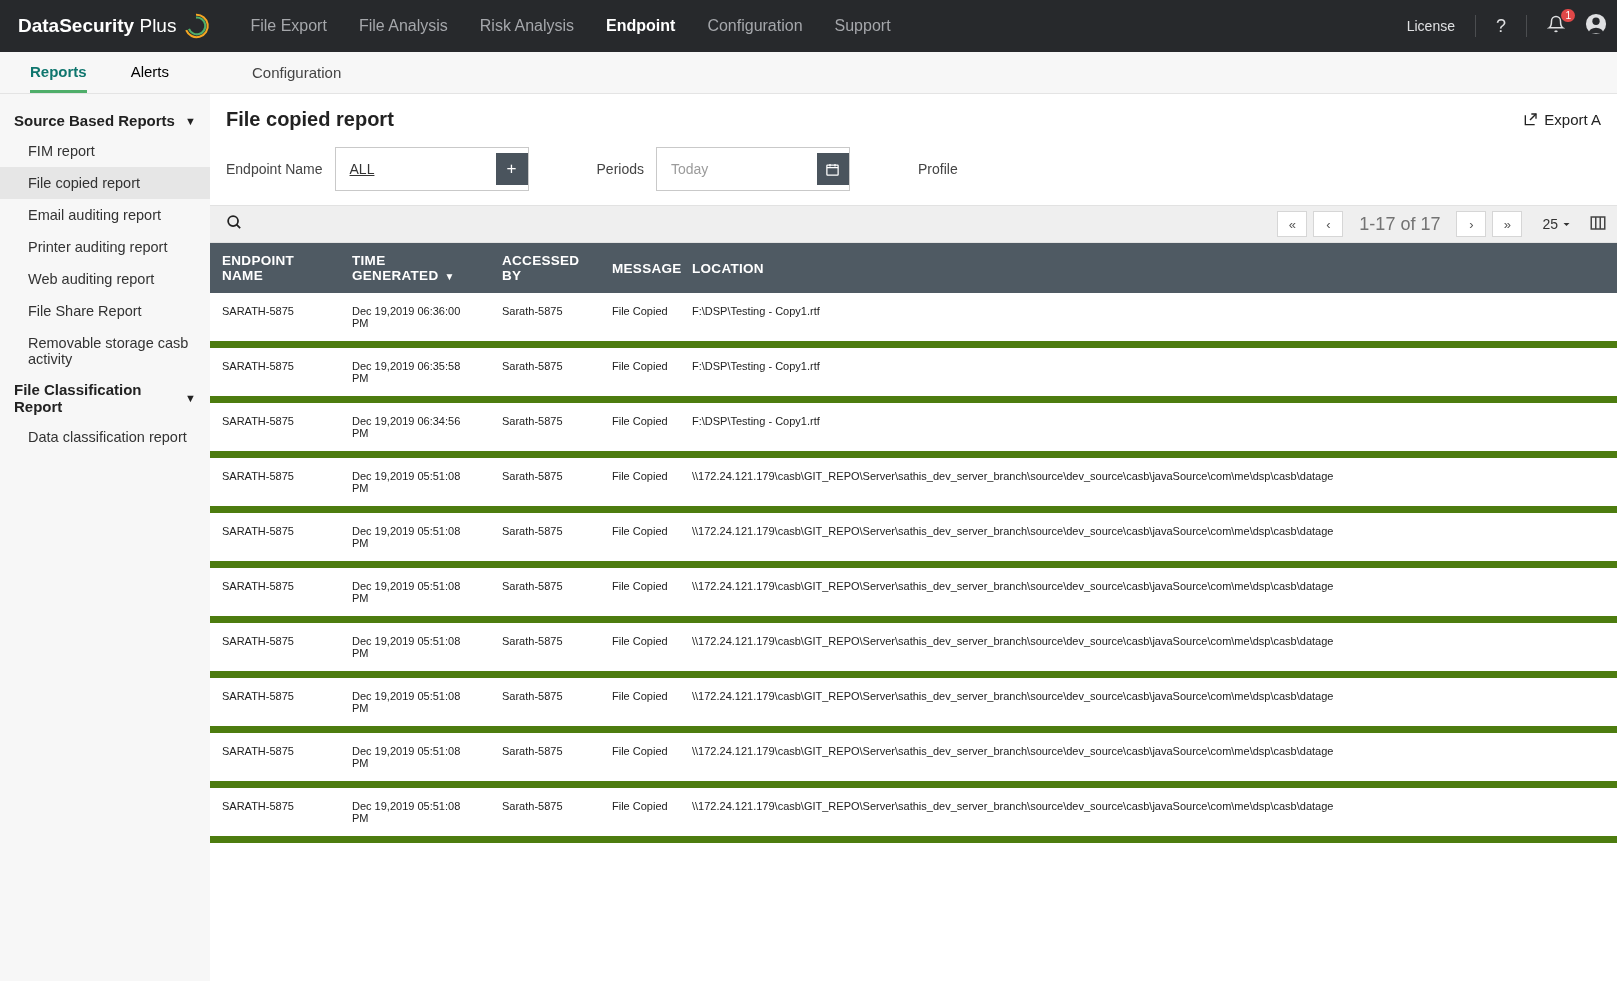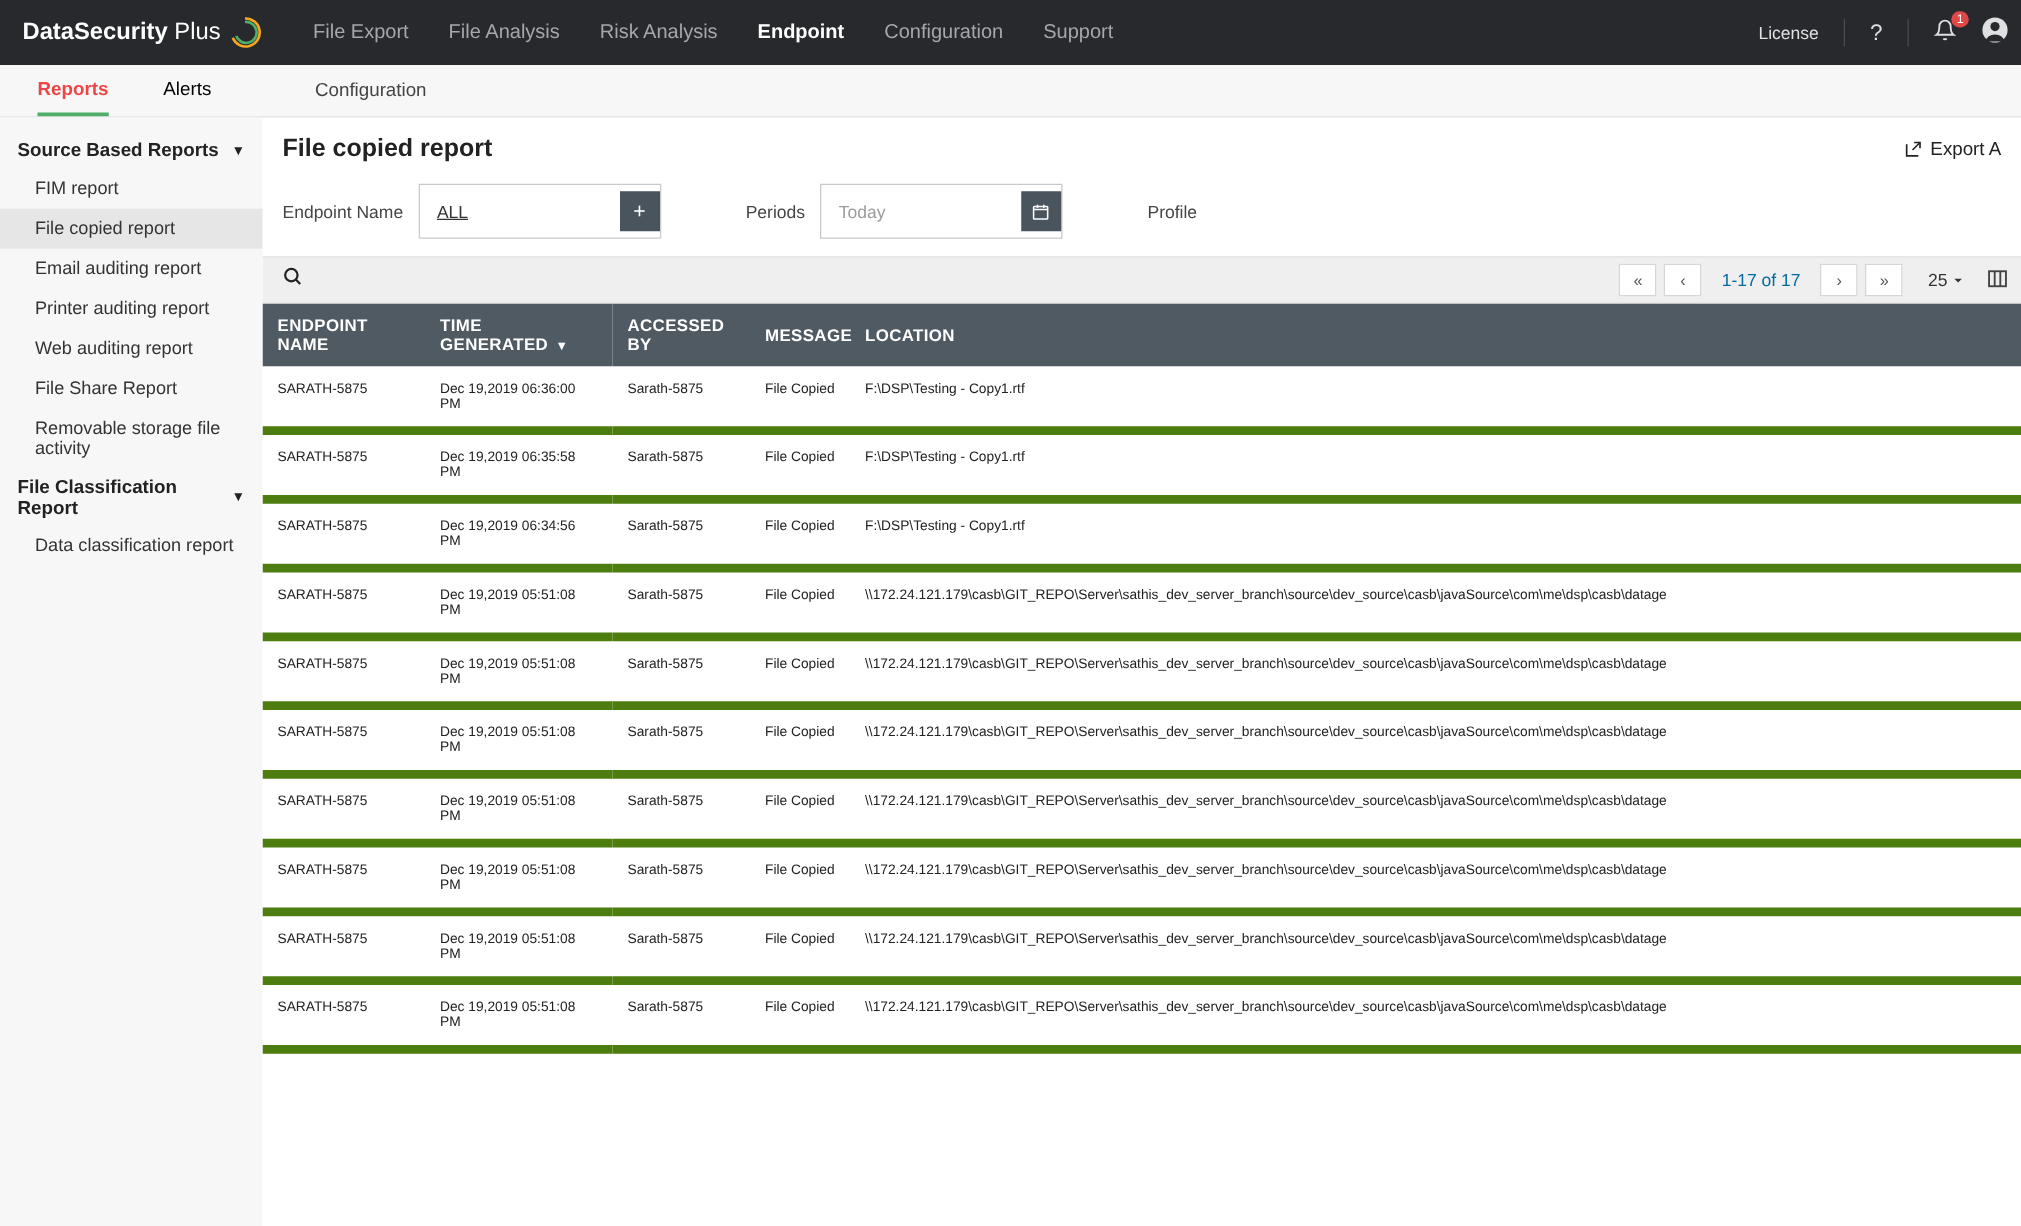--- a/index.html
+++ b/index.html
@@ -12,21 +12,21 @@
 .main-nav{display:flex;gap:32px;flex:1}
 .main-nav-item{color:#a5a7ab;font-size:16px;cursor:pointer;padding:14px 0}
 .main-nav-item.active{color:#fff;font-weight:600}
 .top-right{display:flex;align-items:center;gap:20px;margin-left:auto;padding-right:10px;color:#dfe0e2}
 .divider{width:1px;height:22px;background:#4b4d50}
 .help-icon,.bell-icon,.user-icon{cursor:pointer;font-size:18px;color:#dfe0e2;position:relative}
 .badge{position:absolute;top:-6px;right:-10px;background:#e04848;color:#fff;font-size:10px;border-radius:8px;padding:0 4px;line-height:13px;min-width:13px;text-align:center}
 .sub-bar{height:42px;background:#f7f7f7;border-bottom:1px solid #e4e4e4;display:flex;align-items:stretch;padding-left:30px}
 .sub-bar-left{display:flex;gap:44px;width:190px}
 .sub-tab{display:flex;align-items:center;font-size:15px;color:#000000;cursor:pointer;border-bottom:3px solid transparent;font-weight:600}
-.sub-tab.active{color:#ef4444;border-bottom-color:#4fae6a}
+.sub-tab.active{color:#0f766e;border-bottom-color:#4fae6a}
 .sub-tab:not(.active){font-weight:400}
 .sub-bar-right{display:flex;align-items:center;padding-left:32px;font-size:15px;color:#444}
 .body-row{display:flex}
 .sidebar{width:210px;background:#f7f7f7;min-height:900px;padding-top:12px}
 .side-group{padding:6px 14px;font-weight:700;font-size:15px;color:#222;display:flex;align-items:center;justify-content:space-between;cursor:pointer}
 .side-item{padding:8px 14px 8px 28px;font-size:14.5px;color:#333;cursor:pointer}
 .side-item.active{background:#e6e6e6;font-weight:400}
 .chev{font-size:11px}
 .main{flex:1;padding:0;overflow:hidden}
 .page-header{display:flex;align-items:center;justify-content:space-between;padding:14px 16px 10px 16px}
@@ -39,21 +39,21 @@
 .fsel .val{padding:0 14px;min-width:160px;font-size:14px;color:#333}
 .fsel .val.u{text-decoration:underline}
 .fsel .val.ph{color:#9b9b9b}
 .fsel .btn{width:32px;height:32px;background:#4a545d;color:#fff;display:flex;align-items:center;justify-content:center;font-size:17px;cursor:pointer}
 .fsel .dd{width:32px;height:30px;display:flex;align-items:center;justify-content:center;cursor:pointer;background:#f2f2f2;border-left:1px solid #ddd}
 .fsel.wide .val{min-width:180px}
 .toolbar{background:#efefef;height:38px;display:flex;align-items:center;padding:0 10px 0 16px;border-top:1px solid #e2e2e2;border-bottom:1px solid #e2e2e2}
 .search-ic{font-size:16px;cursor:pointer;color:#333}
 .pager{margin-left:auto;display:flex;align-items:center;gap:6px}
 .pg-btn{width:30px;height:26px;border:1px solid #d6d6d6;background:#fff;display:flex;align-items:center;justify-content:center;cursor:pointer;color:#555;font-size:13px}
-.pg-info{padding:0 10px;font-size:14px;color:#0369a1}
+.pg-info{padding:0 10px;font-size:18px;color:#737373}
 .pg-size{display:flex;align-items:center;gap:4px;margin-left:14px;font-size:14px;cursor:pointer}
 .cols-ic{margin-left:12px;cursor:pointer;color:#444}
 table{width:100%;border-collapse:collapse;table-layout:fixed}
 thead th{background:#4f5a63;color:#fff;text-align:left;font-weight:600;font-size:13.5px;padding:10px 12px;letter-spacing:.3px}
 thead th .sort{margin-left:6px;font-size:10px}
 tbody td{padding:12px 12px;font-size:11px;color:#222;vertical-align:top;border-bottom:7px solid #4d7c0f}
 .col-ep{width:130px}
 .col-tg{width:150px}
 .col-ab{width:110px}
 .col-ms{width:80px}
@@ -113,21 +113,21 @@
       <div class="side-group">
         <span>Source Based Reports</span>
         <span class="chev">▼</span>
       </div>
       <div class="side-item">FIM report</div>
       <div class="side-item active">File copied report</div>
       <div class="side-item">Email auditing report</div>
       <div class="side-item">Printer auditing report</div>
       <div class="side-item">Web auditing report</div>
       <div class="side-item">File Share Report</div>
-      <div class="side-item">Removable storage file activity</div>
+      <div class="side-item">Removable storage casb activity</div>
       <div class="side-group">
         <span>File Classification Report</span>
         <span class="chev">▼</span>
       </div>
       <div class="side-item">Data classification report</div>
     </div>
 
   <div class="main">
     <div class="page-header">
       <div class="page-title">File copied report</div>

